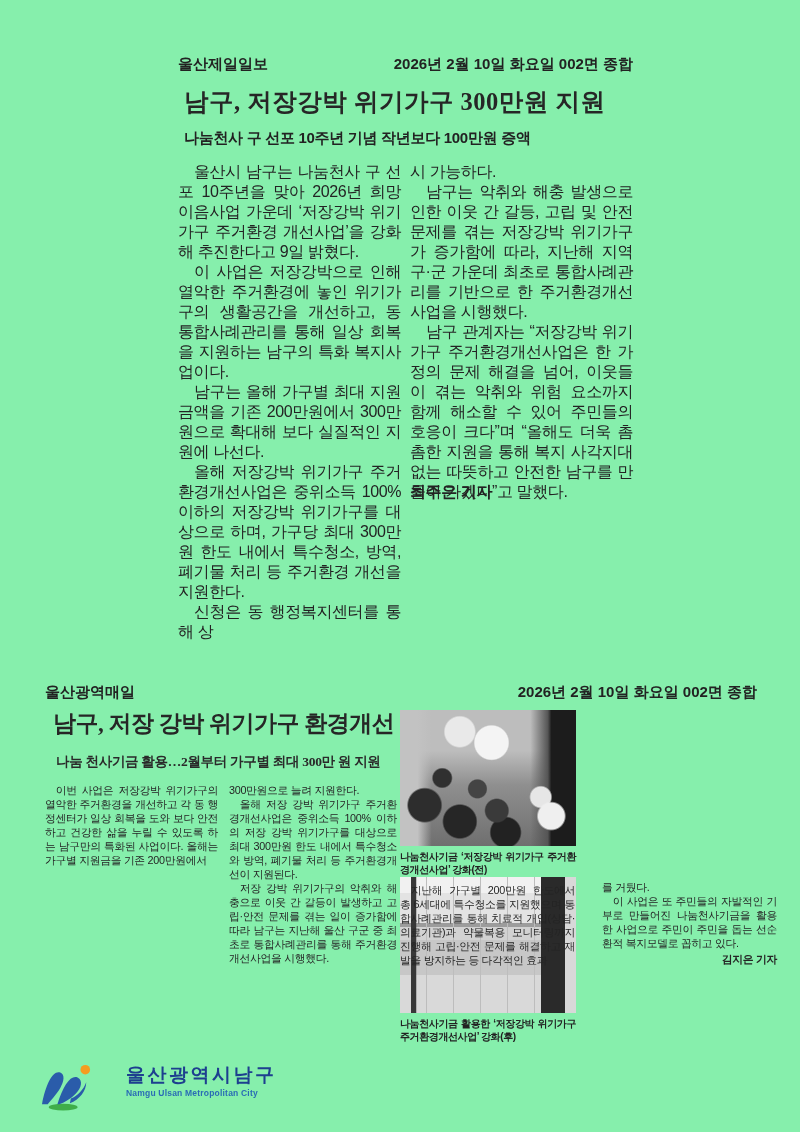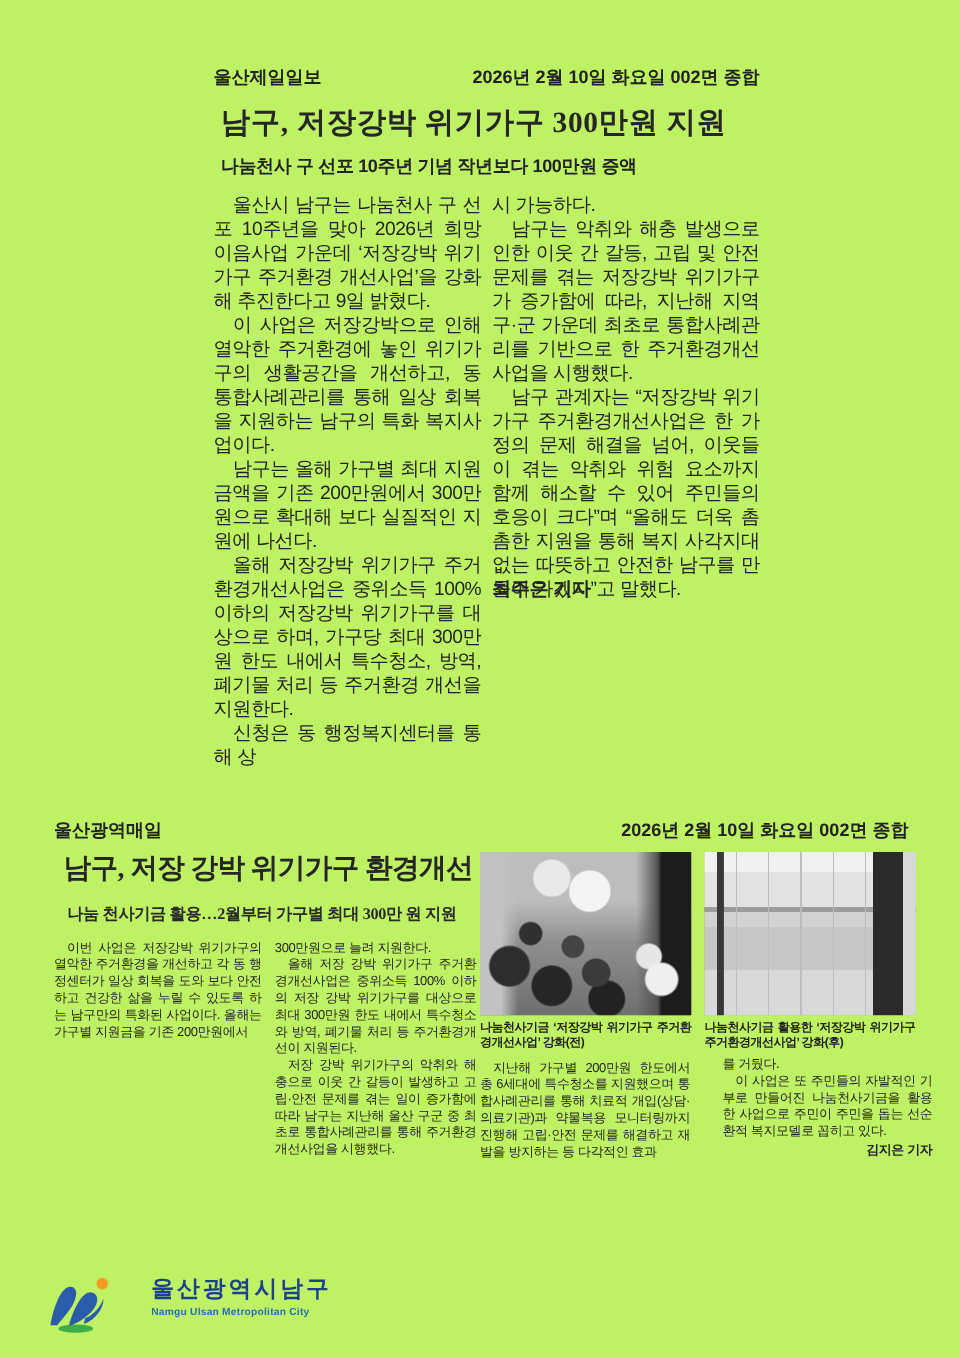--- a/index.html
+++ b/index.html
@@ -1,17 +1,17 @@
 <!DOCTYPE html>
 <html><head>
 <meta charset="utf-8">
 <style>
   html,body{margin:0;padding:0;background:#ffffff;}
   .page{
-    position:relative;width:800px;height:1132px;background:#bef264;
+    position:relative;width:800px;height:1132px;background:#86efac;
     font-family:"Liberation Sans","DejaVu Sans",sans-serif;color:#1c1c1c;
     overflow:hidden;
   }
   p{margin:0;text-indent:1em;}
   p.cont{text-indent:0;}
 
   
   .a1{position:absolute;left:178px;top:55px;width:455px;}
   .a1 .hdr{display:flex;justify-content:space-between;align-items:baseline;}
   .paper-name{font-size:15px;font-weight:700;color:#222;}
@@ -40,21 +40,21 @@
     font-family:"Liberation Serif","DejaVu Serif",serif;
     font-size:13.5px;font-weight:700;color:#2a2a2a;letter-spacing:-.3px;white-space:nowrap;
   }
   .a2 .bcol{position:absolute;font-size:10.8px;line-height:14px;text-align:justify;letter-spacing:-.3px;color:#242424;}
   .a2 .c1{left:0;top:100px;width:173px;}
   .a2 .c2{left:184px;top:100px;width:168px;}
   .a2 .c3{left:355px;top:200px;width:175px;}
   .a2 .c4{left:537px;top:197px;width:175px;margin-left:20px;}
   .a2 .byline2{margin-top:2px;font-weight:700;text-align:right;font-size:10.8px;}
 
-  .photos{position:absolute;left:355px;top:27px;width:292px;display:flex;gap:11px;}
+  .photos{position:absolute;left:355px;top:27px;width:292px;display:flex;gap:1px;flex-direction:column;}
   .photo-block{width:176px;}
   .photo{width:176px;height:136px;background-color:#9e9e9e;}
   .photo.before{
     background-image:
       radial-gradient(circle at 86% 78%, #efefef 0 7%, transparent 8%),
       radial-gradient(circle at 80% 64%, #e6e6e6 0 6%, transparent 7%),
       radial-gradient(circle at 14% 70%, #2d2d2d 0 9%, transparent 10%),
       radial-gradient(circle at 34% 82%, #262626 0 10%, transparent 11%),
       radial-gradient(circle at 55% 74%, #3a3a3a 0 8%, transparent 9%),
       radial-gradient(circle at 44% 58%, #444444 0 7%, transparent 8%),

